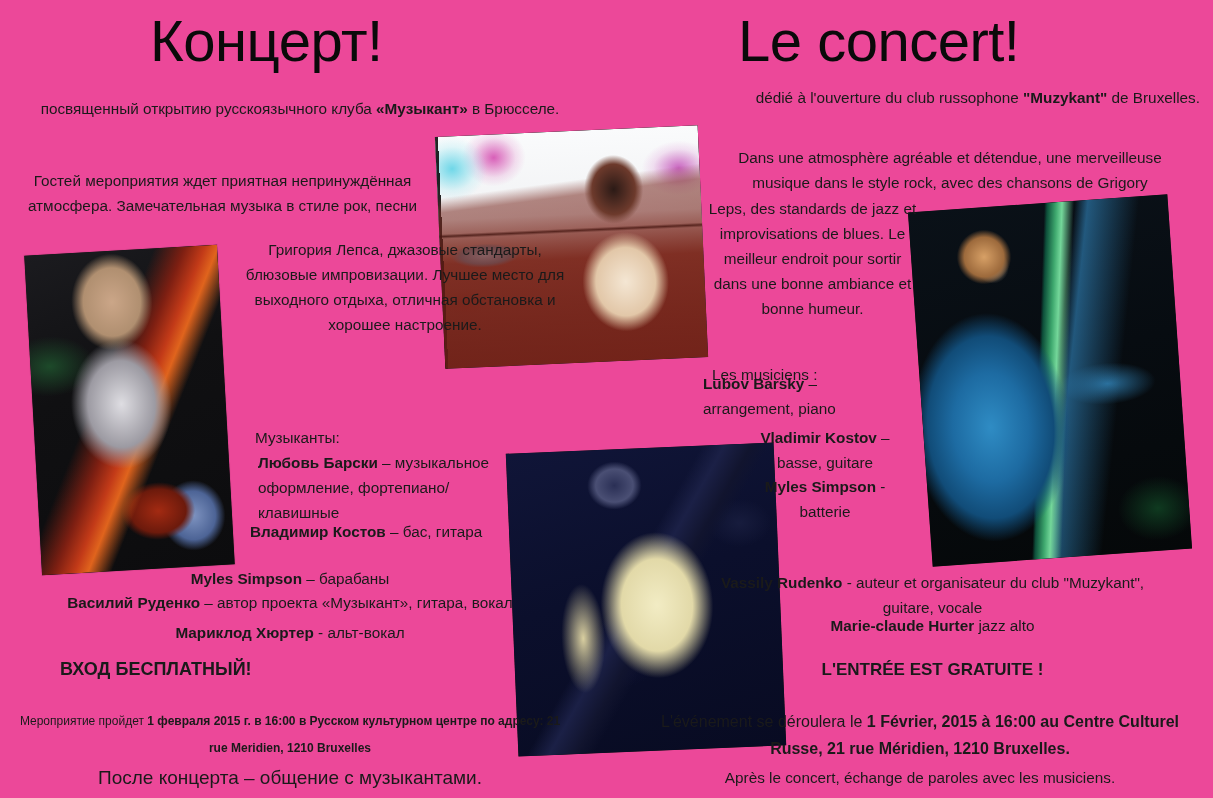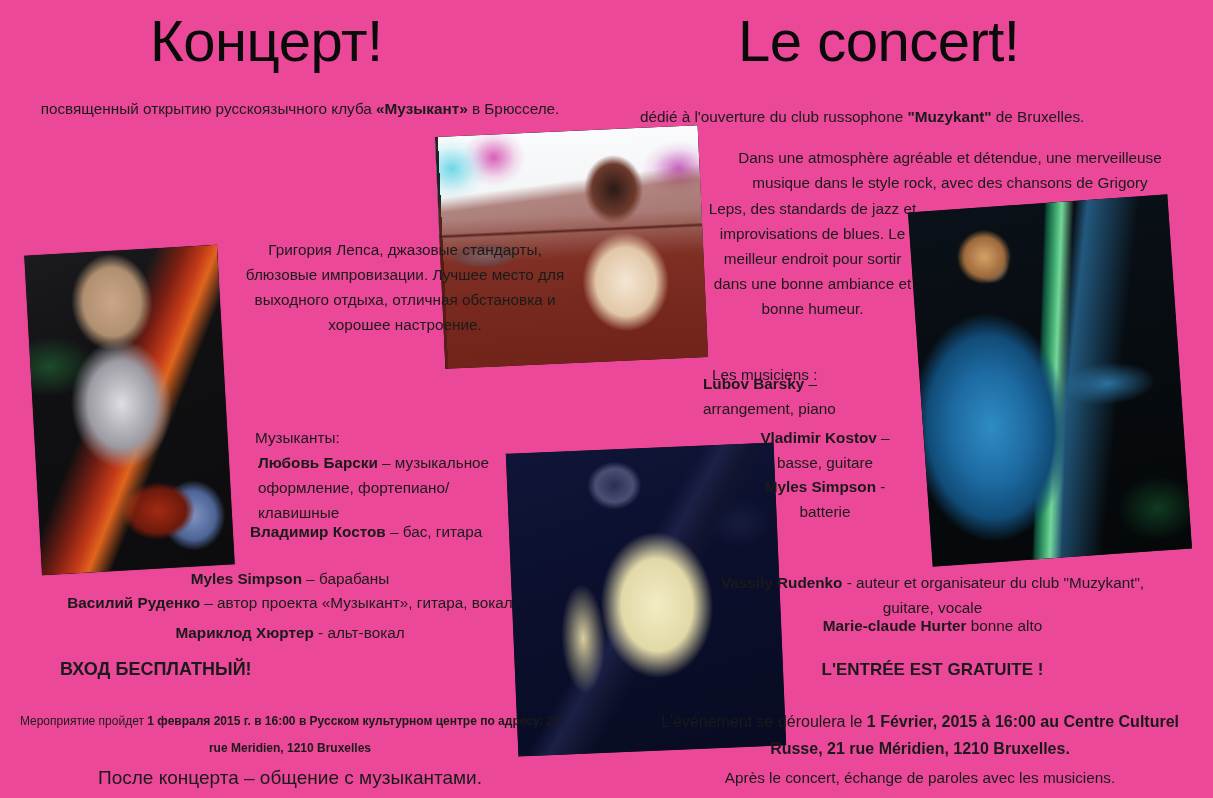--- a/index.html
+++ b/index.html
@@ -33,21 +33,21 @@
   .txt{
     position:absolute;
     font-size:15.3px;
     line-height:25px;
     color:#1a1a1a;
   }
   b{font-weight:700;}
 
   
   #sub-ru{ left:30px; top:96px; width:540px; text-align:center; }
-  #sub-fr{ left:640px; top:104px; width:560px; text-align:left; }
+  #sub-fr{ left:640px; top:85px; width:560px; text-align:right; }
 
   
   #ru-para1{ left:10px; top:168px; width:425px; text-align:center; }
   #ru-para2{ left:245px; top:237px; width:320px; text-align:center; }
 
   
   #ru-mus-head{ left:255px; top:425px; width:300px; text-align:left; }
   #ru-mus-1{ left:258px; top:450px; width:252px; text-align:left; }
   #ru-mus-2{ left:250px; top:519px; width:265px; text-align:left; }
   #ru-mus-3{ left:60px; top:566px; width:460px; text-align:center; }
@@ -175,20 +175,21 @@
     <div class="inner"></div>
   </div>
 
   <div class="title" id="title-ru">Концерт!</div>
   <div class="title" id="title-fr">Le concert!</div>
 
   <div class="txt" id="sub-ru"><span>посвященный открытию русскоязычного клуба </span><b>«Музыкант»</b><span> в Брюсселе.</span></div>
 
   <div class="txt" id="sub-fr"><span>dédié à l'ouverture du club russophone </span><b>"Muzykant"</b><span> de Bruxelles.</span></div>
 
+  <div class="txt" id="ru-para1">Гостей мероприятия ждет приятная непринуждённая атмосфера. Замечательная музыка в стиле рок, песни</div>
   <div class="txt" id="ru-para2">Григория Лепса, джазовые стандарты, блюзовые импровизации. Лучшее место для выходного отдыха, отличная обстановка и хорошее настроение.</div>
 
   <div class="txt" id="ru-mus-head">Музыканты:</div>
 
   <div class="txt" id="ru-mus-1"><b>Любовь Барски</b><span> – музыкальное оформление, фортепиано/ клавишные</span></div>
 
   <div class="txt" id="ru-mus-2"><b> Владимир Костов </b><span> – бас, гитара</span></div>
 
   <div class="txt" id="ru-mus-3"><b>Myles Simpson</b><span> – барабаны</span></div>
 
@@ -208,21 +209,21 @@
   <div class="txt" id="fr-mus-head">Les musiciens :</div>
 
   <div class="txt" id="fr-mus-1"><b>Lubov Barsky</b><span> – arrangement, piano</span></div>
 
   <div class="txt" id="fr-mus-2"><b>Vladimir Kostov</b><span> –</span><br><span>basse, guitare</span></div>
 
   <div class="txt" id="fr-mus-3"><b>Myles Simpson</b><span> -</span><br><span>batterie</span></div>
 
   <div class="txt" id="fr-mus-5"><b>Vassily Rudenko</b><span> - auteur et organisateur du club "Muzykant", guitare, vocale</span></div>
 
-  <div class="txt" id="fr-mus-6"><b>Marie-claude Hurter</b><span> bonne alto</span></div>
+  <div class="txt" id="fr-mus-6"><b>Marie-claude Hurter</b><span> jazz alto</span></div>
 
   <div class="txt" id="fr-free">L'ENTRÉE EST GRATUITE !</div>
 
   <div class="txt" id="fr-when"><span>L'événement se déroulera le </span><b>1 Février, 2015 à 16:00 au Centre Culturel Russe, 21 rue Méridien, 1210 Bruxelles.</b></div>
 
   <div class="txt" id="fr-after">Après le concert, échange de paroles avec les musiciens.</div>
 
 </div>
 
 </body></html>

